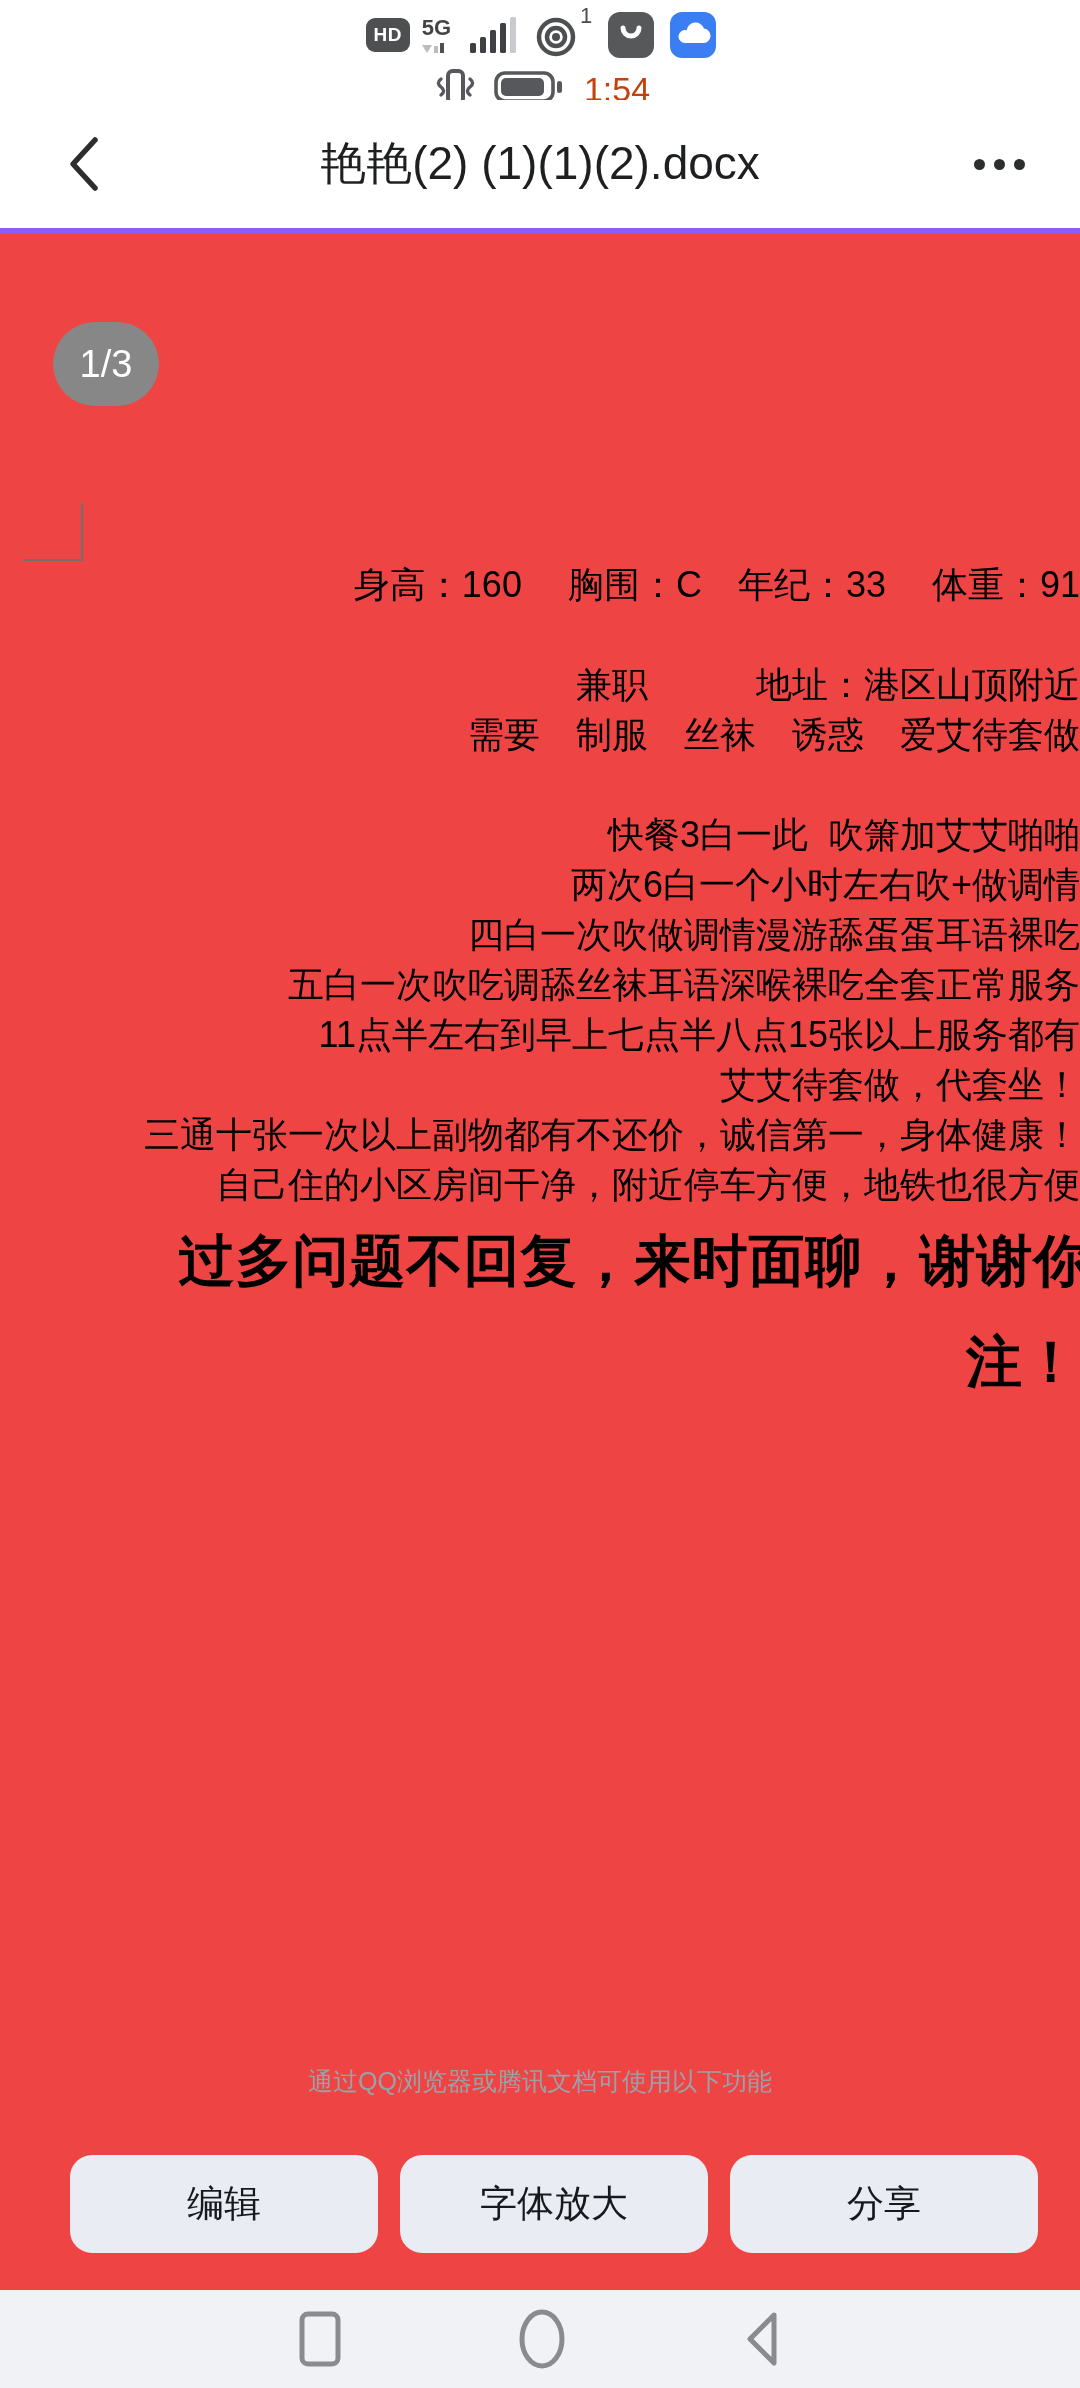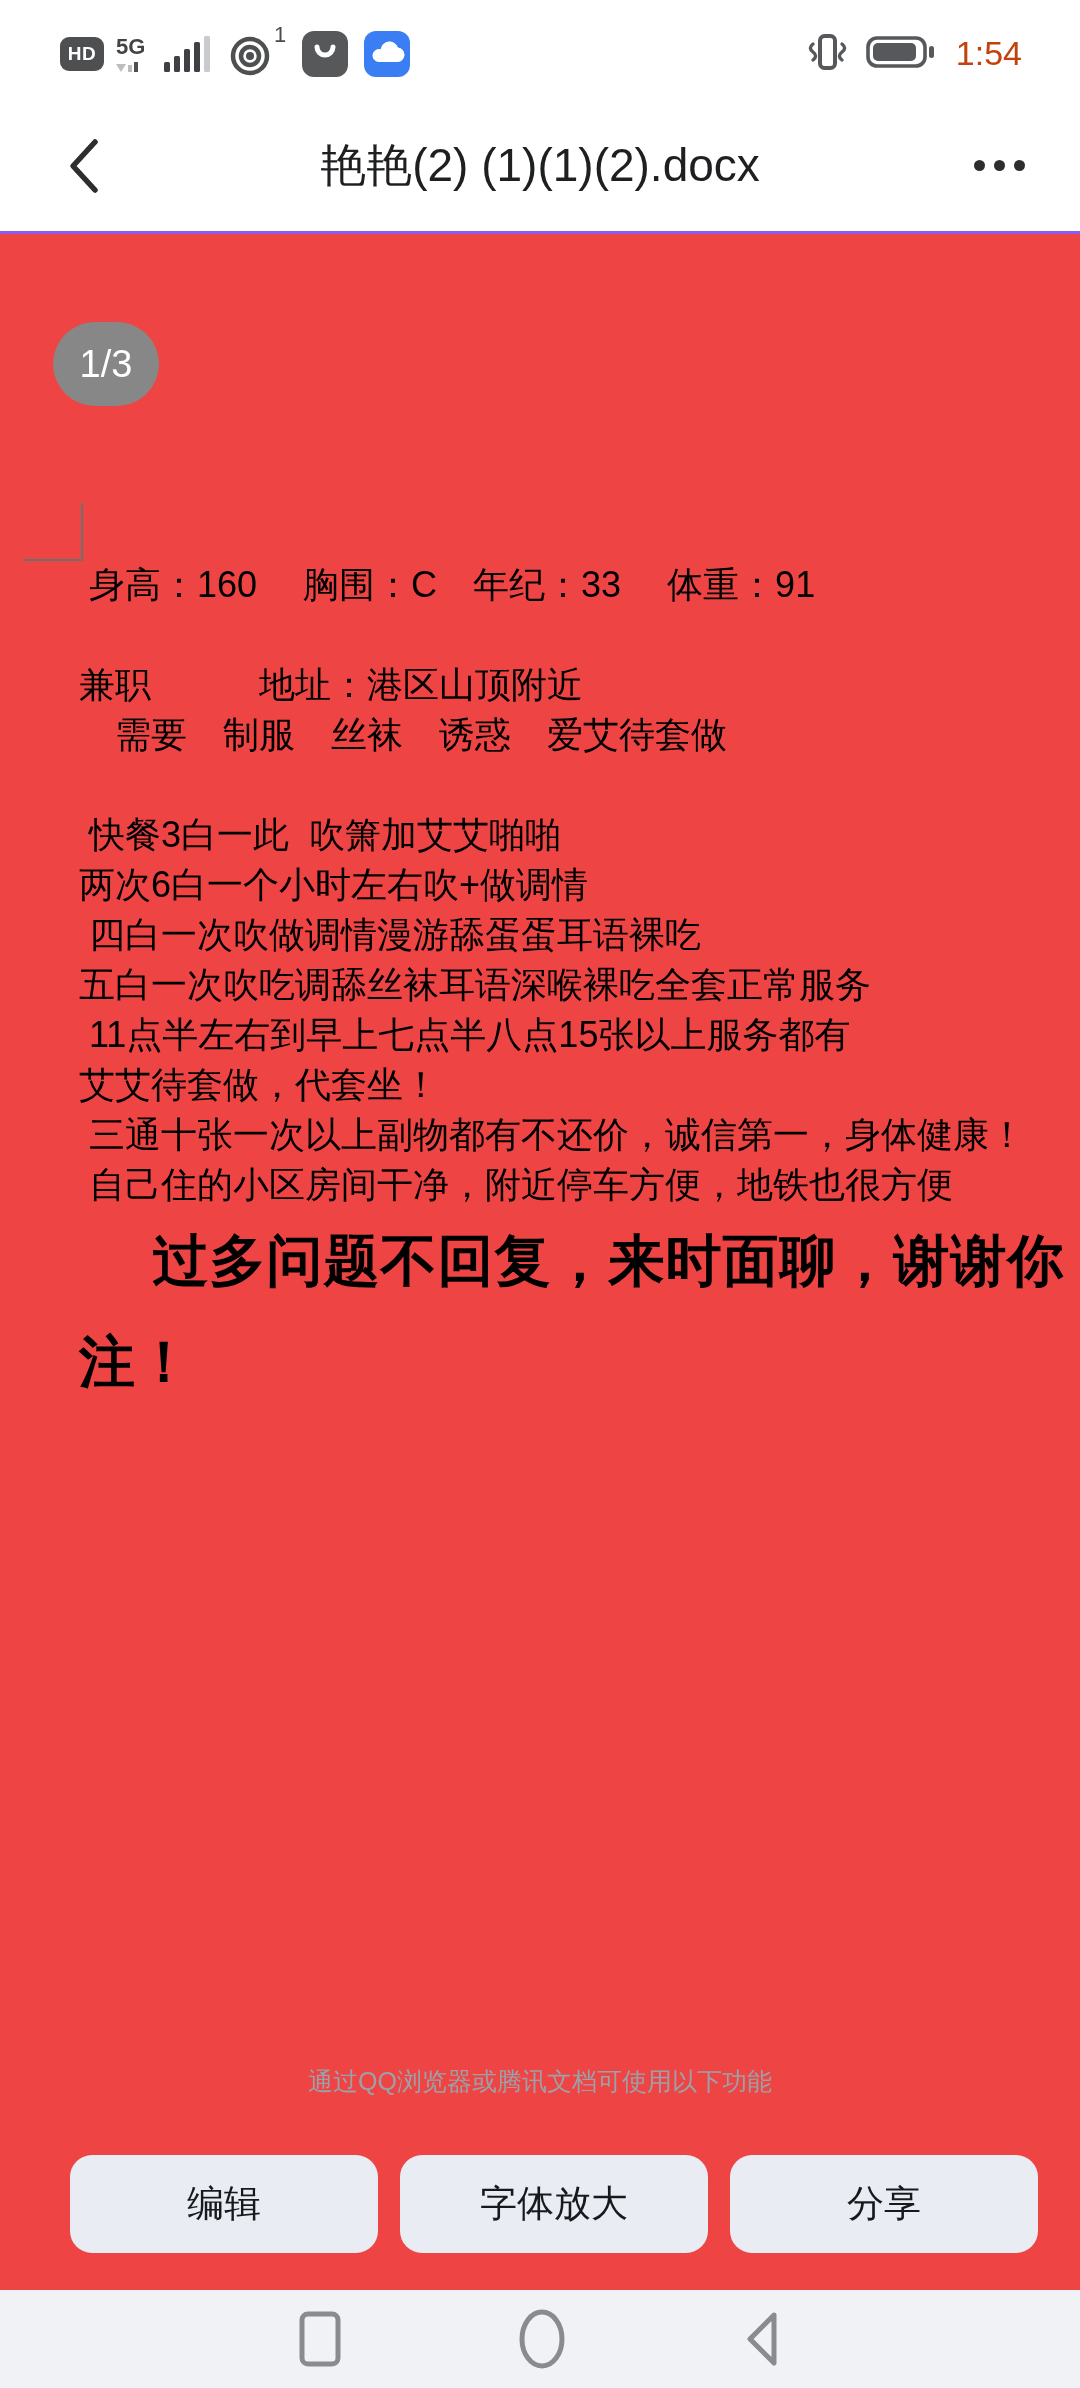--- a/index.html
+++ b/index.html
@@ -8,21 +8,21 @@
     position:relative; width:1080px; height:2388px; margin:0 auto;
     background:#ffffff; overflow:hidden;
     font-family:"Liberation Sans", sans-serif;
     color:#1e1f21;
   }
 
   
   .status-bar {
     position:absolute; top:0; left:0; right:0; height:100px;
     display:flex; align-items:center; justify-content:space-between;
-    padding:7px 58px 0 60px; background:#fff;
+    padding:7px 58px 0 60px; background:#fff;flex-direction:column;
   }
   .sb-left, .sb-right { display:flex; align-items:center; }
   .hd-badge {
     width:44px; height:34px; border-radius:9px; background:#4e4f51;
     color:#fff; font-size:19px; font-weight:bold;
     display:flex; align-items:center; justify-content:center; letter-spacing:0.5px;
   }
   .net-group { display:flex; align-items:flex-end; margin-left:12px; }
   .net-labels { display:flex; flex-direction:column; align-items:flex-start; margin-right:19px; }
   .net-5g { font-size:22px; font-weight:bold; color:#434447; line-height:22px; }
@@ -40,42 +40,42 @@
     display:flex; align-items:center; justify-content:center; }
   .app-ico.dark { background:#57585a; }
   .app-ico.blue { background:#3b7df2; }
   .sb-right { gap:16px; }
   .time { font-size:34px; color:#c2410c; margin-left:4px; }
 
   
   .app-header {
     position:absolute; top:100px; left:0; right:0; height:134px;
     display:flex; align-items:center; background:#fff;
-    border-bottom:3px solid #8b5cf6;
+    border-bottom:6px solid #8b5cf6;
   }
   .back-btn { position:absolute; left:44px; top:0; height:100%; width:80px;
     display:flex; align-items:center; justify-content:center; background:none; border:none; cursor:pointer; }
   .doc-title {
     width:100%; text-align:center; font-size:46px; font-weight:500; color:#1e1f21;
     padding:0 140px; white-space:nowrap; overflow:hidden; text-overflow:ellipsis;
   }
   .more-btn { position:absolute; right:36px; top:0; height:100%; width:90px;
     display:flex; align-items:center; justify-content:center; gap:9px; background:none; border:none; cursor:pointer; }
   .more-btn i { width:11px; height:11px; border-radius:50%; background:#2c2d2f; display:block; }
 
   
   .doc-page { position:absolute; top:234px; left:0; right:0; bottom:98px; background:#ef4444; overflow:hidden; }
   .page-badge {
     position:absolute; left:53px; top:88px; width:106px; height:84px;
     border-radius:42px; background:#878787; color:#ffffff;
     font-size:38px; display:flex; align-items:center; justify-content:center;
   }
   .corner-mark { position:absolute; left:23px; top:269px; width:60px; height:58px;
     border-right:2px solid #6f6f6f; border-bottom:2px solid #6f6f6f; }
-  .doc-body { position:absolute; top:326px; left:0; right:0; padding-left:79px; overflow:hidden; }
+  .doc-body { position:absolute; top:326px; left:0; right:0; padding-left:105px; overflow:hidden;text-align:right; }
   .doc-line { font-size:36px; line-height:50px; min-height:50px; color:#000; white-space:pre; }
   .doc-line.bold { font-size:56px; line-height:101px; min-height:101px; font-weight:900; letter-spacing:1px; }
 
   
   .footer-hint { position:absolute; left:0; right:0; bottom:290px; text-align:center;
     font-size:25px; color:#9ba1a9; }
   .action-bar { position:absolute; left:42px; right:42px; bottom:135px;
     display:flex; gap:22px;padding-left:28px; }
   .action-btn { flex:1; height:98px; border:none; border-radius:22px; background:#e9ecf3;
     font-family:inherit; font-size:37px; color:#17191d; cursor:pointer;

